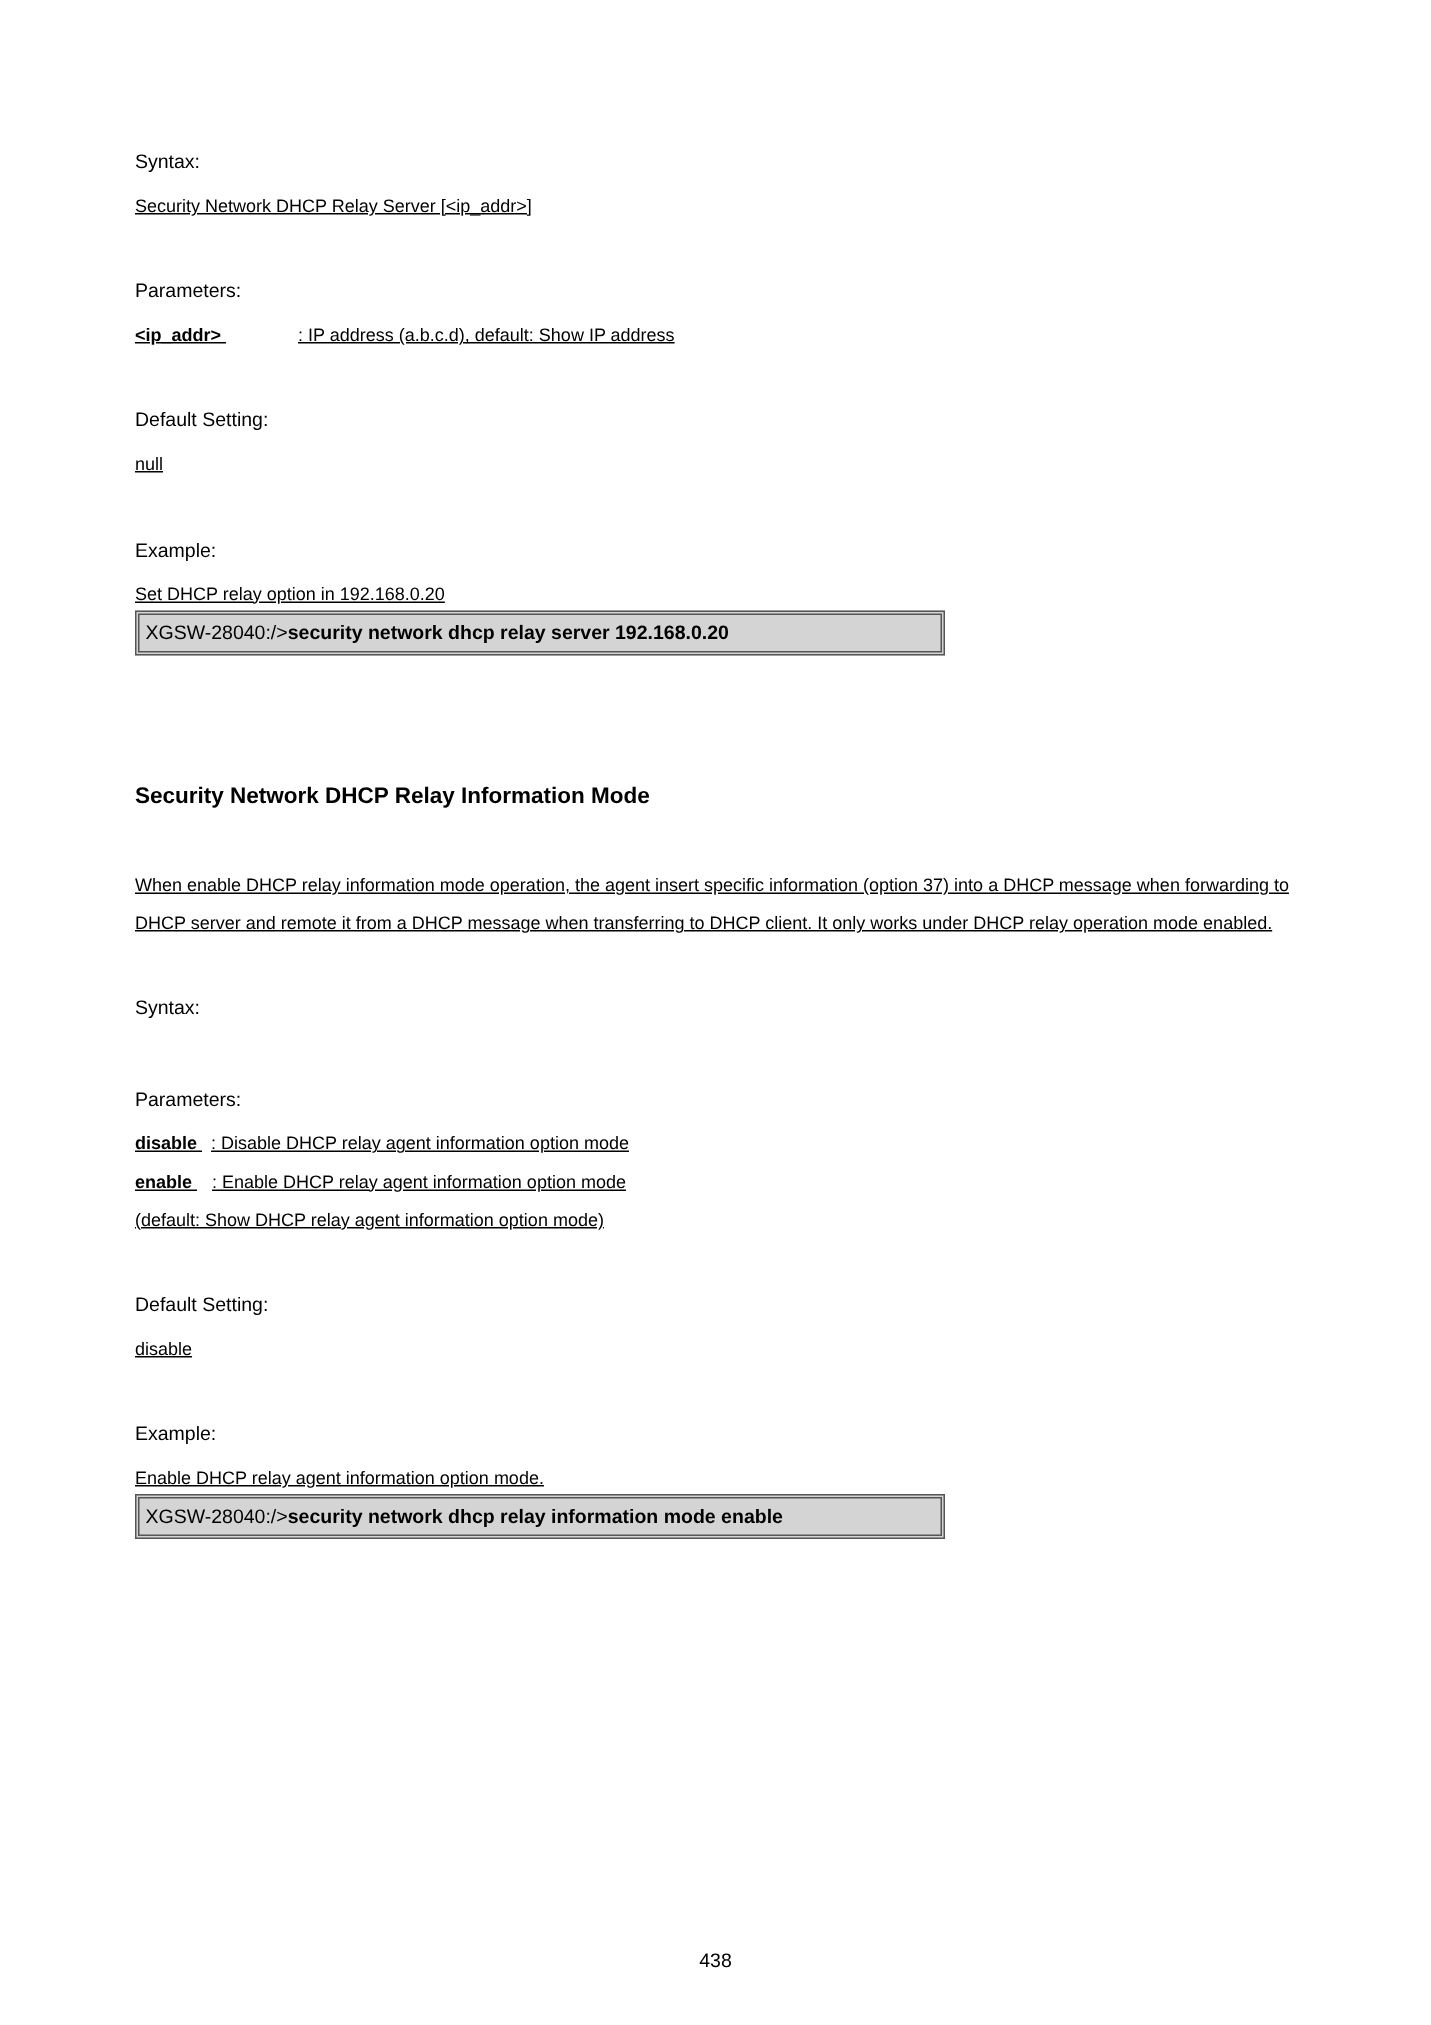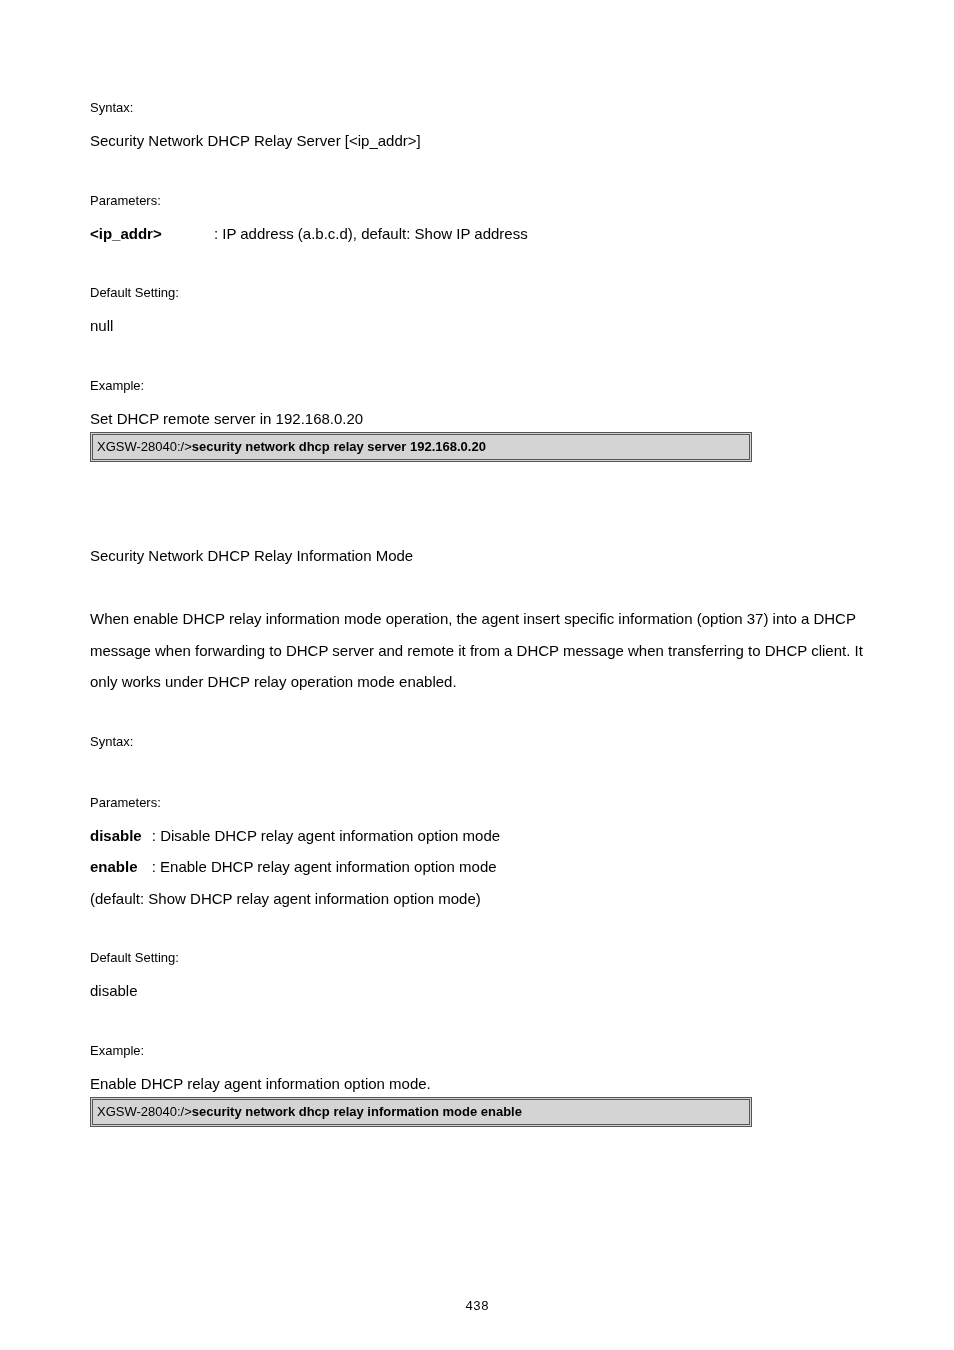--- a/index.html
+++ b/index.html
@@ -16,52 +16,52 @@
     width: 954px;
     min-height: 1350px;
     position: relative;
   }
   .section-heading {
     font-size: 13px;
     font-weight: normal;
     margin: 0 0 10px 0;
   }
   .body-text {
-    font-size: 15px;
+    font-size: 12px;
     line-height: 2.1;
     margin: 0;
+    text-decoration: underline;
   }
   .spacer-sm { height: 24px; }
   .spacer-md { height: 36px; }
   .spacer-lg { height: 70px; }
   .code-box {
     background: #d4d4d4;
     border: 3px double #555555;
     padding: 3px 4px;
     font-size: 13px;
-    width: 662px;
+    width: 540px;
     box-sizing: border-box;
     line-height: 1.4;
   }
   .page-number {
     position: absolute;
     bottom: 36px;
     left: 0;
     width: 954px;
     text-align: center;
     font-size: 13px;
-    font-family: Liberation Mono, monospace;
   }
   .indent {
     padding-left: 48px;
   }
   .mt-neg { margin-top: -2px; }
   .cmd-title {
     font-size: 15px;
-    font-weight: normal;
+    font-weight: bold;
   }
 </style>
 </head>
 <body>
 
 <div class="page">
 
   <p class="section-heading">Syntax:</p>
   <p class="body-text">Security Network DHCP Relay Server [&lt;ip_addr&gt;]</p>
 
@@ -74,21 +74,21 @@
   </p>
 
   <div class="spacer-md"></div>
 
   <p class="section-heading">Default Setting:</p>
   <p class="body-text">null</p>
 
   <div class="spacer-md"></div>
 
   <p class="section-heading">Example:</p>
-  <p class="body-text">Set DHCP remote server in 192.168.0.20</p>
+  <p class="body-text">Set DHCP relay option in 192.168.0.20</p>
 
   <div class="code-box mt-neg">
     <span>XGSW-28040:/&gt;</span><strong>security network dhcp relay server 192.168.0.20</strong>
   </div>
 
   <div class="spacer-lg"></div>
 
   <p class="cmd-title">Security Network DHCP Relay Information Mode</p>
 
   <div class="spacer-sm"></div>

